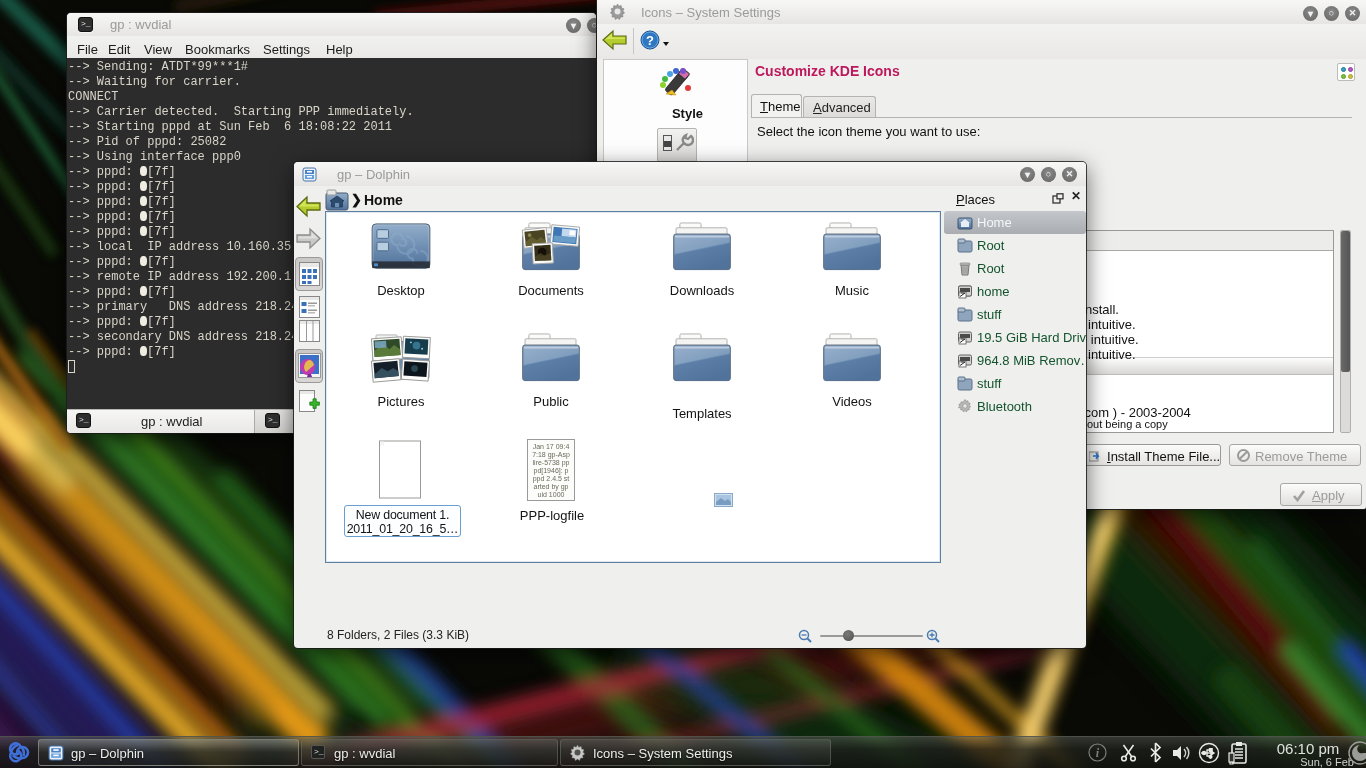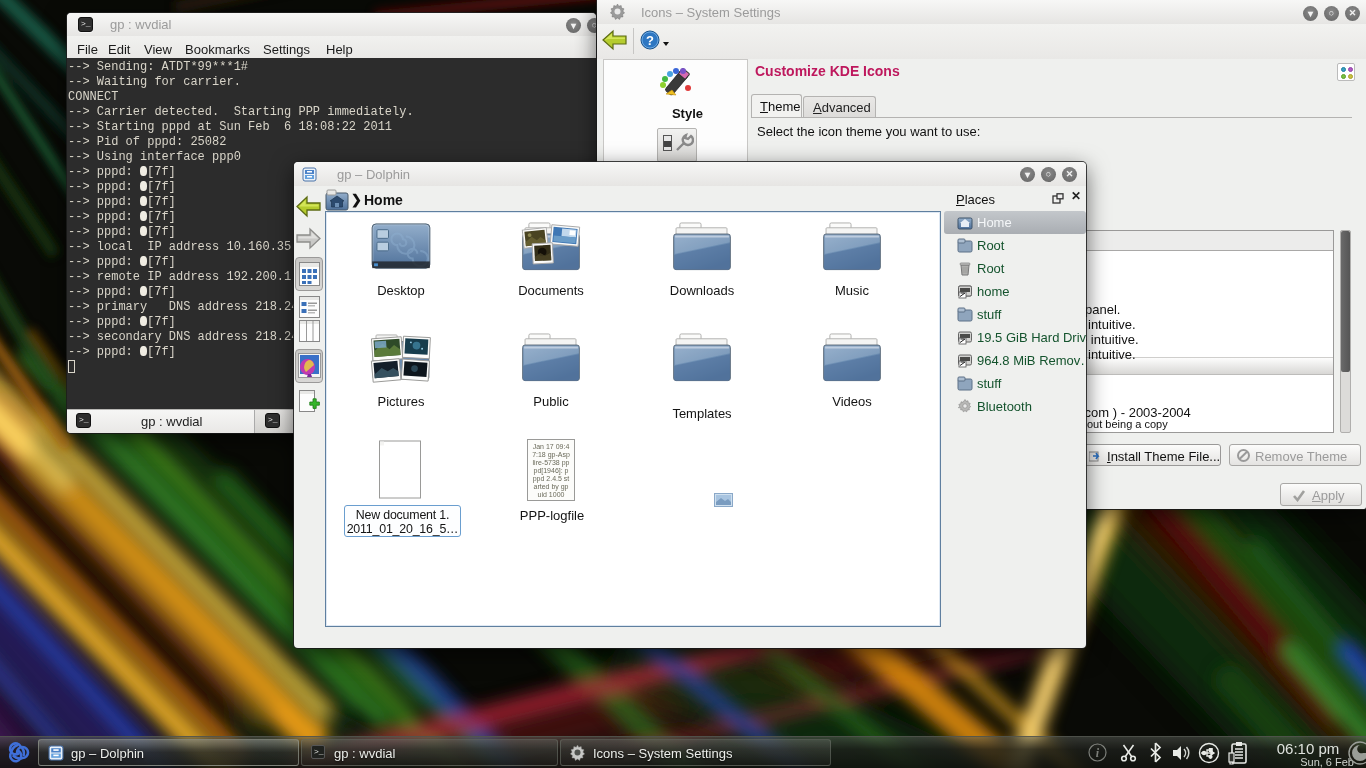--- a/index.html
+++ b/index.html
@@ -206,21 +206,21 @@
       <span style="position:absolute;left:8px;top:4px;"><u>T</u>heme</span>
     </div>
  <div class="abs" style="left:206px;top:96px;width:73px;height:21px;background:linear-gradient(#e9e8e6,#dddcda);border:1px solid #b4b3b1;border-bottom:none;border-radius:3px 3px 0 0;font-size:13px;color:#222;">
       <span style="position:absolute;left:9px;top:3px;"><u>A</u>dvanced</span>
     </div>
  <div class="abs" style="left:160px;top:124px;font-size:13px;color:#111;">Select the icon theme you want to use:</div>
 
  <div class="abs" style="left:166px;top:230px;width:571px;height:203px;border:1px solid #9a9998;background:#fff;">
    <div class="abs" style="left:0;top:0;width:100%;height:20px;background:#ececeb;border-bottom:1px solid #a9a8a7;"></div>
    <div class="abs" style="left:0;top:126px;width:100%;height:18px;background:linear-gradient(#fdfdfd,#d8d7d5);border-top:1px solid #cfcecc;border-bottom:1px solid #bdbcba;"></div>
-   <div class="abs" style="left:321px;top:71px;font-size:13px;color:#111;">panel.</div>
+   <div class="abs" style="left:321px;top:71px;font-size:13px;color:#111;">nstall.</div>
    <div class="abs" style="left:324px;top:86px;font-size:13px;color:#111;">intuitive.</div>
    <div class="abs" style="left:316px;top:101px;font-size:13px;color:#111;">e intuitive.</div>
    <div class="abs" style="left:324px;top:116px;font-size:13px;color:#111;">intuitive.</div>
    <div class="abs" style="left:916px;top:175px;font-size:13px;color:#111;"></div>
    <div class="abs" style="left:317px;top:174px;font-size:13px;color:#111;white-space:nowrap;">.com ) - 2003-2004</div>
    <div class="abs" style="left:323px;top:187px;font-size:11px;color:#111;white-space:nowrap;">out being a copy</div>
  </div>
  <div class="abs" style="left:743px;top:230px;width:11px;height:203px;background:#dcdbd9;border:1px solid #b0afad;border-radius:2px;">
    <div class="abs" style="left:0px;top:0px;width:9px;height:141px;background:linear-gradient(90deg,#6a6a6a,#555);border-radius:2px;"></div>
  </div>
@@ -344,21 +344,21 @@
       <path d="M6 21 a7.5 8 0 1 1 11 -7 a7.5 8 0 0 1 -11 7z" fill="#c03ab0"></path>
       <path d="M8 19 a6 7 0 0 1 4 -12 a6 7 0 0 1 4 5z" fill="#e8d040" opacity=".85"></path>
       <path d="M10 21 l3 0 1 3 -5 0z" fill="#7a2a9a"></path>
     </svg>
  <svg class="abs" style="left:5px;top:228px" width="23" height="24" viewBox="0 0 23 24">
       <rect x="0.5" y="0.5" width="15" height="21" fill="#fdfdfd" stroke="#888"></rect>
       <rect x="1" y="1" width="14" height="3" fill="#e8e8e6"></rect>
       <path d="M16.5 9 h-3.2 v3.2 h3.2 v3.2 h3.2 v-3.2 h3.2 v-3.2 h-3.2 v-3.2 h-3.2 z" fill="#35b52a" stroke="#1e7a16" stroke-width=".8" transform="translate(-2.5,3)"></path>
     </svg>
 
- <div class="abs" style="left:31px;top:49px;width:616px;height:416px;background:#fff;border:1px solid #5f7f9f;box-shadow:inset 0 0 0 1px rgba(160,190,220,.35);">
+ <div class="abs" style="left:31px;top:49px;width:616px;height:352px;background:#fff;border:1px solid #5f7f9f;box-shadow:inset 0 0 0 1px rgba(160,190,220,.35);">
   <svg class="abs" style="left:44px;top:10px" width="62" height="50" viewBox="0 0 64 52">
         <rect x="2" y="2" width="60" height="46" rx="4" fill="url(#fgrad2)" stroke="#46586a"></rect>
         <rect x="2" y="2" width="60" height="46" rx="4" fill="none" stroke="#fff" stroke-opacity=".25" stroke-width="1" transform="translate(1,1) scale(.967)"></rect>
         <g stroke="#8fb0d0" stroke-width="2.2" fill="none" opacity=".45">
           <path d="M37 15 a9 9 0 1 1 -9 9 a6 6 0 1 1 6 -6 a3.5 3.5 0 1 1 -3.5 3.5"></path>
           <path d="M52 30 a8 8 0 1 1 -8 8 a5 5 0 1 1 5 -5"></path>
         </g>
         <g>
           <rect x="7" y="8" width="12" height="9" rx="1" fill="#b9cde0" stroke="#4a6a88"></rect>
           <rect x="7" y="21" width="12" height="9" rx="1" fill="#b9cde0" stroke="#4a6a88"></rect>
@@ -530,20 +530,35 @@
       </div>
    <div class="plr" style="top:209px;">
         <svg class="pli" viewBox="0 0 16 16">
           <path d="M8 1.5 l1 1.8 2-.5.2 2 2 .6-.9 1.8 1.4 1.5-1.7 1.1.4 2-2 .1-.7 1.9-1.7-1.1-1.7 1.1-.7-1.9-2-.1.4-2L1.3 9.7l1.4-1.5-.9-1.8 2-.6.2-2 2 .5z" fill="#b8b8b6" stroke="#888" stroke-width=".6"></path>
           <circle cx="8" cy="8" r="2.2" fill="#e8e8e8" stroke="#888" stroke-width=".6"></circle>
         </svg>
         <span class="plt">Bluetooth</span>
       </div>
  </div>
 
+ <div class="abs" style="left:0;top:461px;width:100%;height:25px;">
+   <div class="abs" style="left:33px;top:5px;font-size:12px;color:#222;">8 Folders, 2 Files (3.3 KiB)</div>
+   <svg class="abs" style="left:504px;top:6px" width="15" height="15" viewBox="0 0 15 15">
+        <circle cx="6" cy="6" r="4.5" fill="none" stroke="#4a7ab0" stroke-width="1.5"></circle>
+        <path d="M9.5 9.5 L13 13" stroke="#4a7ab0" stroke-width="2"></path>
+        <path d="M3.5 6 h5" stroke="#4a7ab0" stroke-width="1.3"></path>
+      </svg>
+   <div class="abs" style="left:526px;top:12px;width:103px;height:2px;background:#9a9a98;border-radius:1px;"></div>
+   <div class="abs" style="left:549px;top:7px;width:11px;height:11px;border-radius:50%;background:radial-gradient(circle at 40% 35%,#7a7a78,#4e4e4c);"></div>
+   <svg class="abs" style="left:632px;top:6px" width="15" height="15" viewBox="0 0 15 15">
+        <circle cx="6" cy="6" r="4.5" fill="none" stroke="#4a7ab0" stroke-width="1.5"></circle>
+        <path d="M9.5 9.5 L13 13" stroke="#4a7ab0" stroke-width="2"></path>
+        <path d="M3.5 6 h5 M6 3.5 v5" stroke="#4a7ab0" stroke-width="1.3"></path>
+      </svg>
+ </div>
 </div>
 
 <div class="abs" id="taskbar" style="left:0;top:736px;width:1366px;height:32px;background:linear-gradient(rgba(88,92,86,.55),rgba(30,32,28,.82) 40%,rgba(18,20,16,.88));border-top:1px solid rgba(150,155,145,.45);z-index:9;">
  <svg class="abs" style="left:4px;top:2px" width="28" height="28" viewBox="0 0 28 28">
    <g fill="none" stroke="#3f6fd8" stroke-width="2.6" stroke-linecap="round">
      <path d="M13 13.5 a5.5 5.5 0 1 1 5.5 5.5 a9.5 9.5 0 0 1 -9 -2"></path>
      <path d="M14.8 12.2 a5.5 5.5 0 1 1 -7.6 1.4 a9.5 9.5 0 0 1 5.8 -7.2"></path>
      <path d="M14.4 14.6 a5.5 5.5 0 1 1 2 -7.4 a9.5 9.5 0 0 1 3.4 8.8"></path>
    </g>
  </svg>

